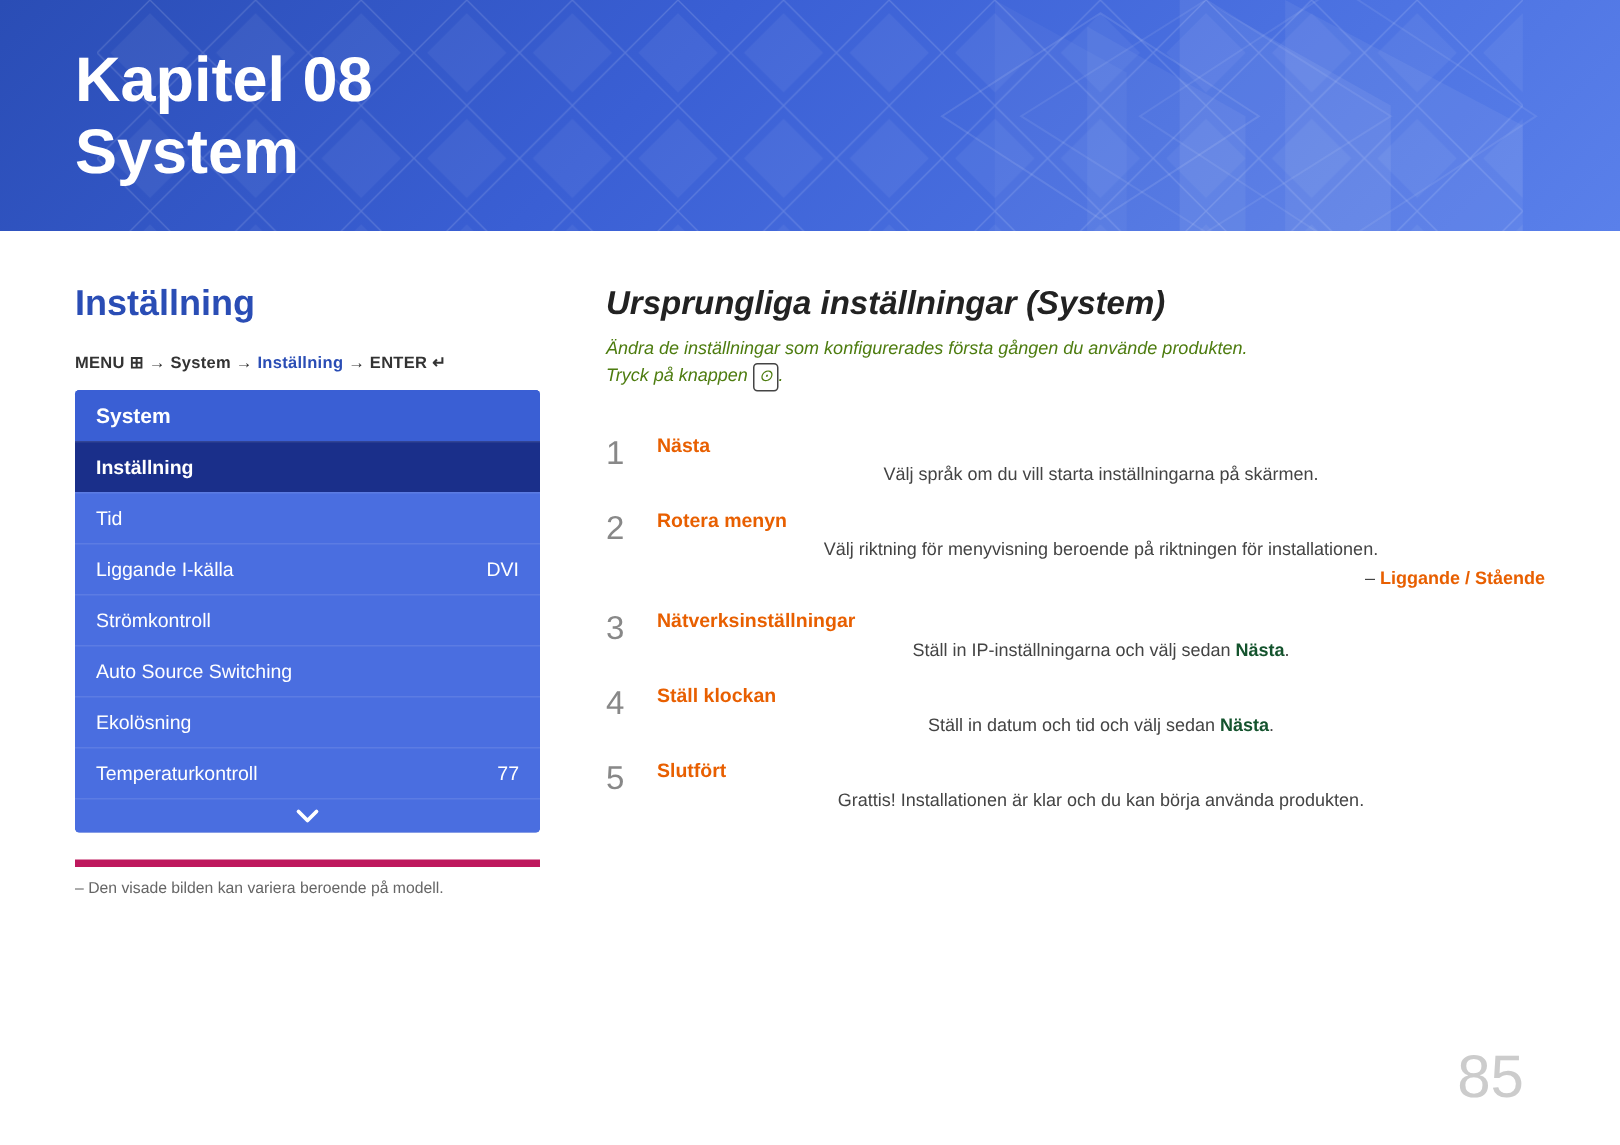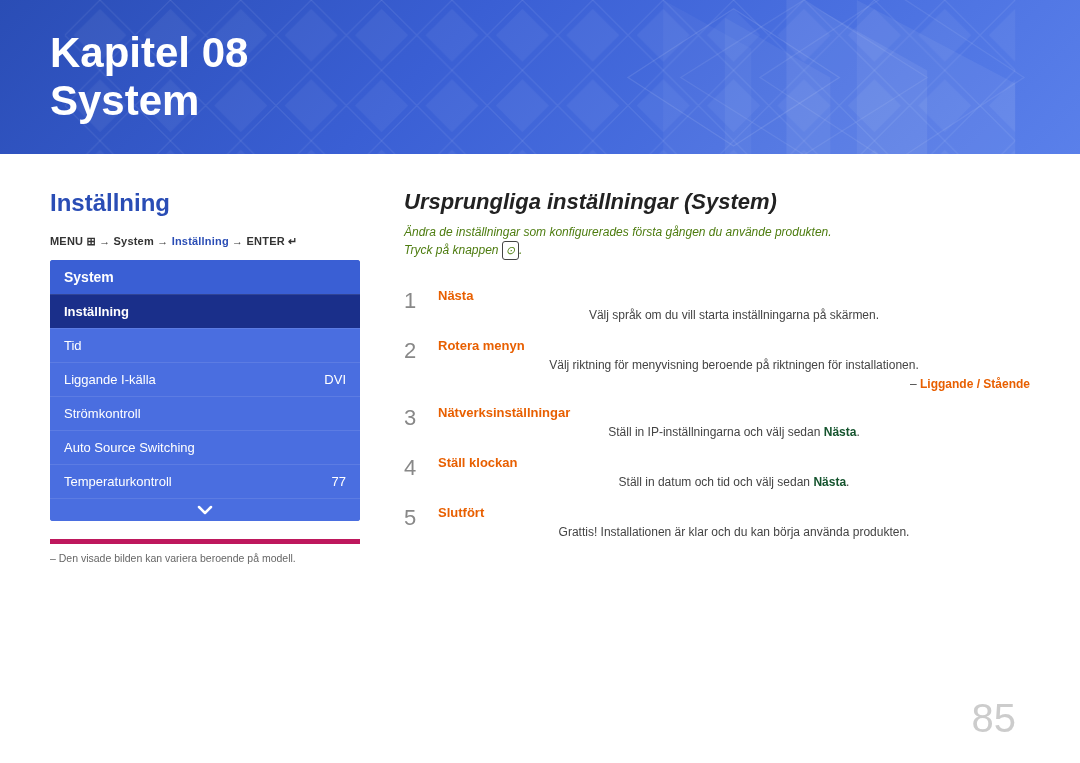--- a/index.html
+++ b/index.html
@@ -285,20 +285,23 @@
         <span>Liggande I-källa</span>
         <span class="item-value">DVI</span>
       </div>
       <div class="menu-item">
         <span>Strömkontroll</span>
       </div>
       <div class="menu-item">
         <span>Auto Source Switching</span>
       </div>
       <div class="menu-item">
+        <span>Ekolösning</span>
+      </div>
+      <div class="menu-item">
         <span>Temperaturkontroll</span>
         <span class="item-value">77</span>
       </div>
       <div class="menu-chevron">
         <svg viewBox="0 0 16 10" xmlns="http://www.w3.org/2000/svg">
           <polyline points="2,2 8,8 14,2" fill="none" stroke="white" stroke-width="2.5" stroke-linecap="round" stroke-linejoin="round"></polyline>
         </svg>
       </div>
     </div>
 

